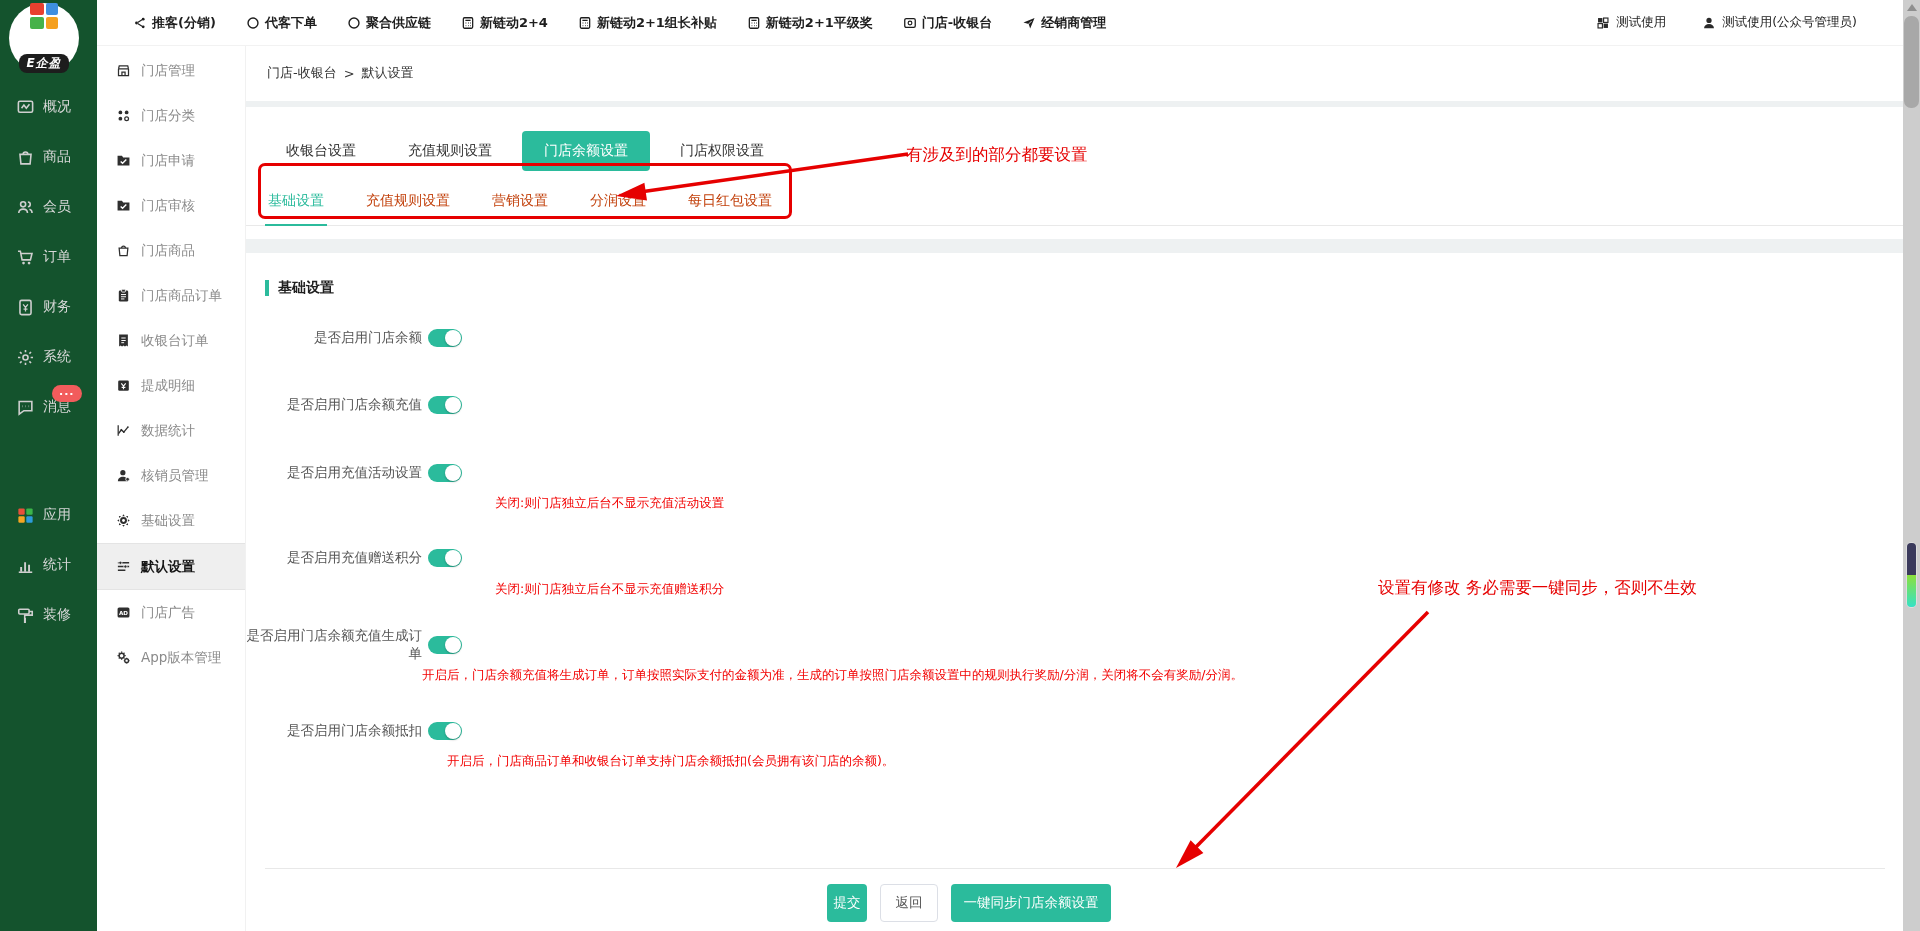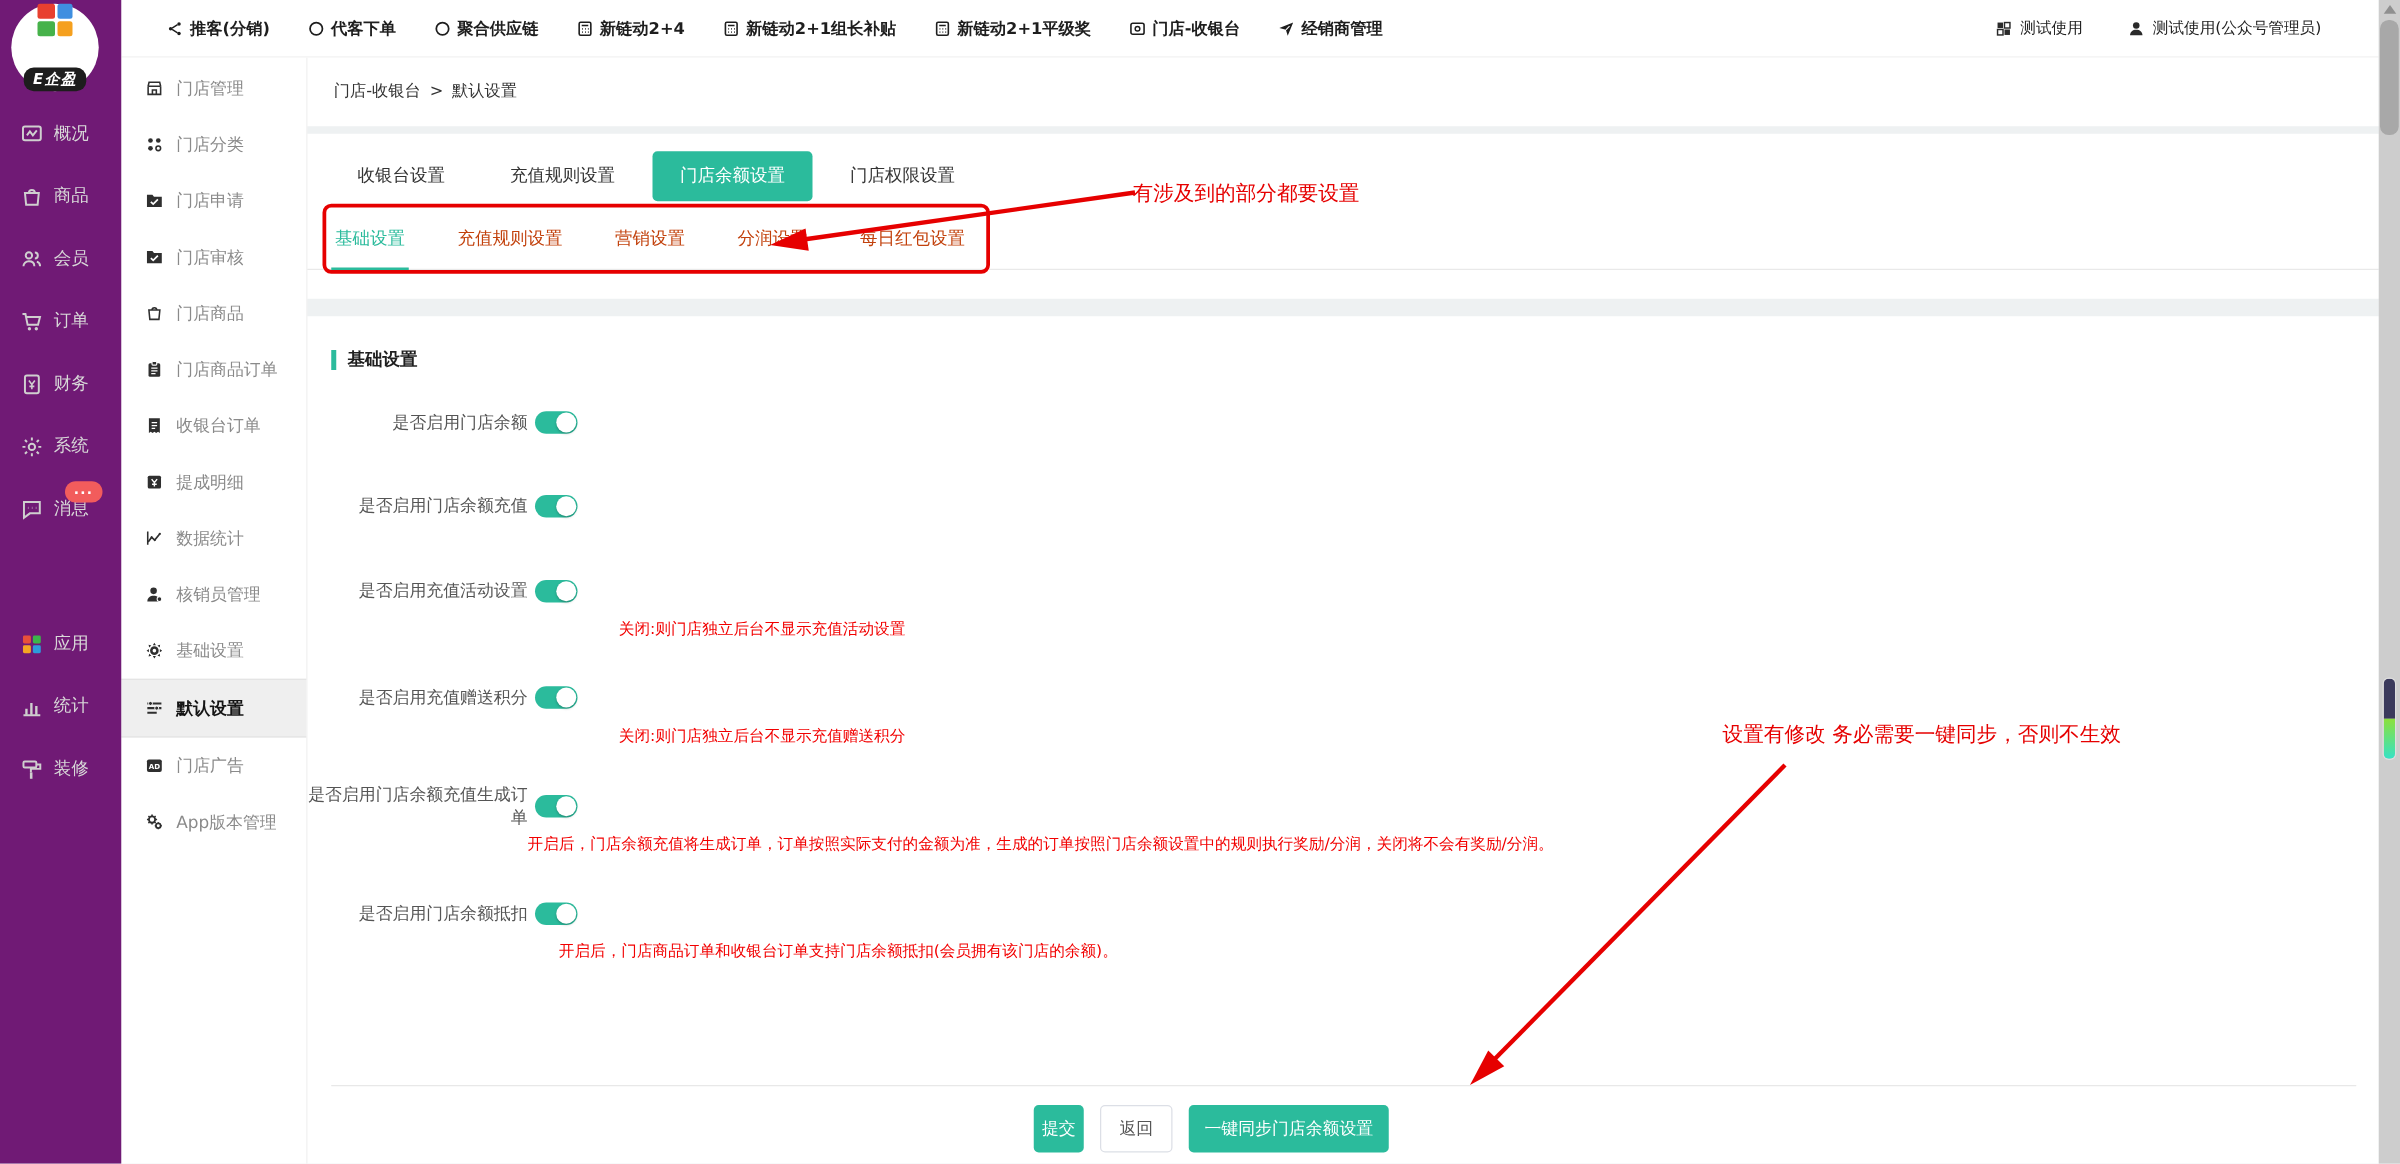--- a/index.html
+++ b/index.html
@@ -1,20 +1,20 @@
 <!DOCTYPE html>
 <html><head>
 <meta charset="utf-8">
 <style>
   html,body{margin:0;padding:0;}
   body{width:1920px;height:931px;position:relative;overflow:hidden;
        font-family:"DejaVu Sans","Liberation Sans",sans-serif;background:#eef1f2;color:#333;}
   svg{display:block;}
   
-  .sidebar-primary{position:absolute;left:0;top:0;width:97px;height:100%;background:#701a75;z-index:30;}
+  .sidebar-primary{position:absolute;left:0;top:0;width:97px;height:100%;background:#14532d;z-index:30;}
   .logo-circle{position:absolute;left:9px;top:3px;width:70px;height:70px;background:#fff;border-radius:50%;
        z-index:40;display:flex;flex-direction:column;align-items:center;justify-content:space-between;gap:1px;}
   .logo-mark{display:grid;grid-template-columns:14px 12px;grid-template-rows:12px 12px;gap:2px;}
   .logo-mark i{display:block;border-radius:2px;}
   .lm1{background:#e8402f;}.lm2{background:#3f8fe0;}.lm3{background:#46b24a;}.lm4{background:#f5a01e;}
   .logo-text{background:#1d1d1d;color:#fff;font-size:12px;font-weight:bold;font-style:italic;
        padding:1px 7px;border-radius:8px;letter-spacing:1px;}
   .primary-menu{padding-top:82px;}
   .primary-item{display:flex;align-items:center;gap:8px;padding-left:16px;height:50px;
        color:#d8d8d8;font-size:14px;position:relative;cursor:pointer;}
@@ -36,21 +36,21 @@
   .topnav{display:flex;gap:30px;padding-left:36px;align-items:center;}
   .topnav-item{display:flex;align-items:center;gap:5px;font-size:13px;font-weight:bold;color:#1e1e1e;cursor:pointer;}
   .topnav-item svg{width:14px;height:14px;color:#1e1e1e;}
   .topbar-right{margin-left:auto;display:flex;gap:36px;padding-right:46px;align-items:center;}
   .topbar-right .tr-item{display:flex;align-items:center;gap:6px;font-size:12.5px;color:#222;cursor:pointer;}
   .topbar-right svg{width:14px;height:14px;color:#2a2a2a;}
   
   .main{position:absolute;left:245px;top:45px;width:1658px;bottom:0;background:#eef1f2;}
   .breadcrumb-bar{height:56px;background:#fff;display:flex;align-items:center;gap:7px;
        padding-left:22px;font-size:13px;color:#333;margin-bottom:6px;}
-  .tabs-card{background:#fff;height:132px;padding-top:14px;box-sizing:border-box;}
+  .tabs-card{background:#fff;height:132px;padding-top:24px;box-sizing:border-box;}
   .tabs-row{display:flex;gap:8px;align-items:center;height:40px;padding-left:19px;}
   .tab{font-size:14px;color:#333;padding:11px 22px;border-radius:4px;cursor:pointer;}
   .tab.active{background:#2bbb9c;color:#fff;}
   .subtabs-row{display:flex;gap:36px;margin-top:8px;padding-left:20px;border-bottom:1px solid #e9e9e9;}
   .subtab{font-size:14px;color:#c2410c;padding:13px 3px 15px;position:relative;cursor:pointer;}
   .subtab.active{color:#2bbb9c;}
   .subtab.active::after{content:"";position:absolute;left:0;right:0;bottom:-1px;height:2px;background:#2bbb9c;}
   .form-card{background:#fff;margin-top:14px;height:678px;position:relative;}
   .section-header{position:absolute;top:26px;left:20px;display:flex;align-items:center;gap:9px;
        font-size:14px;font-weight:bold;color:#1f1f1f;}

